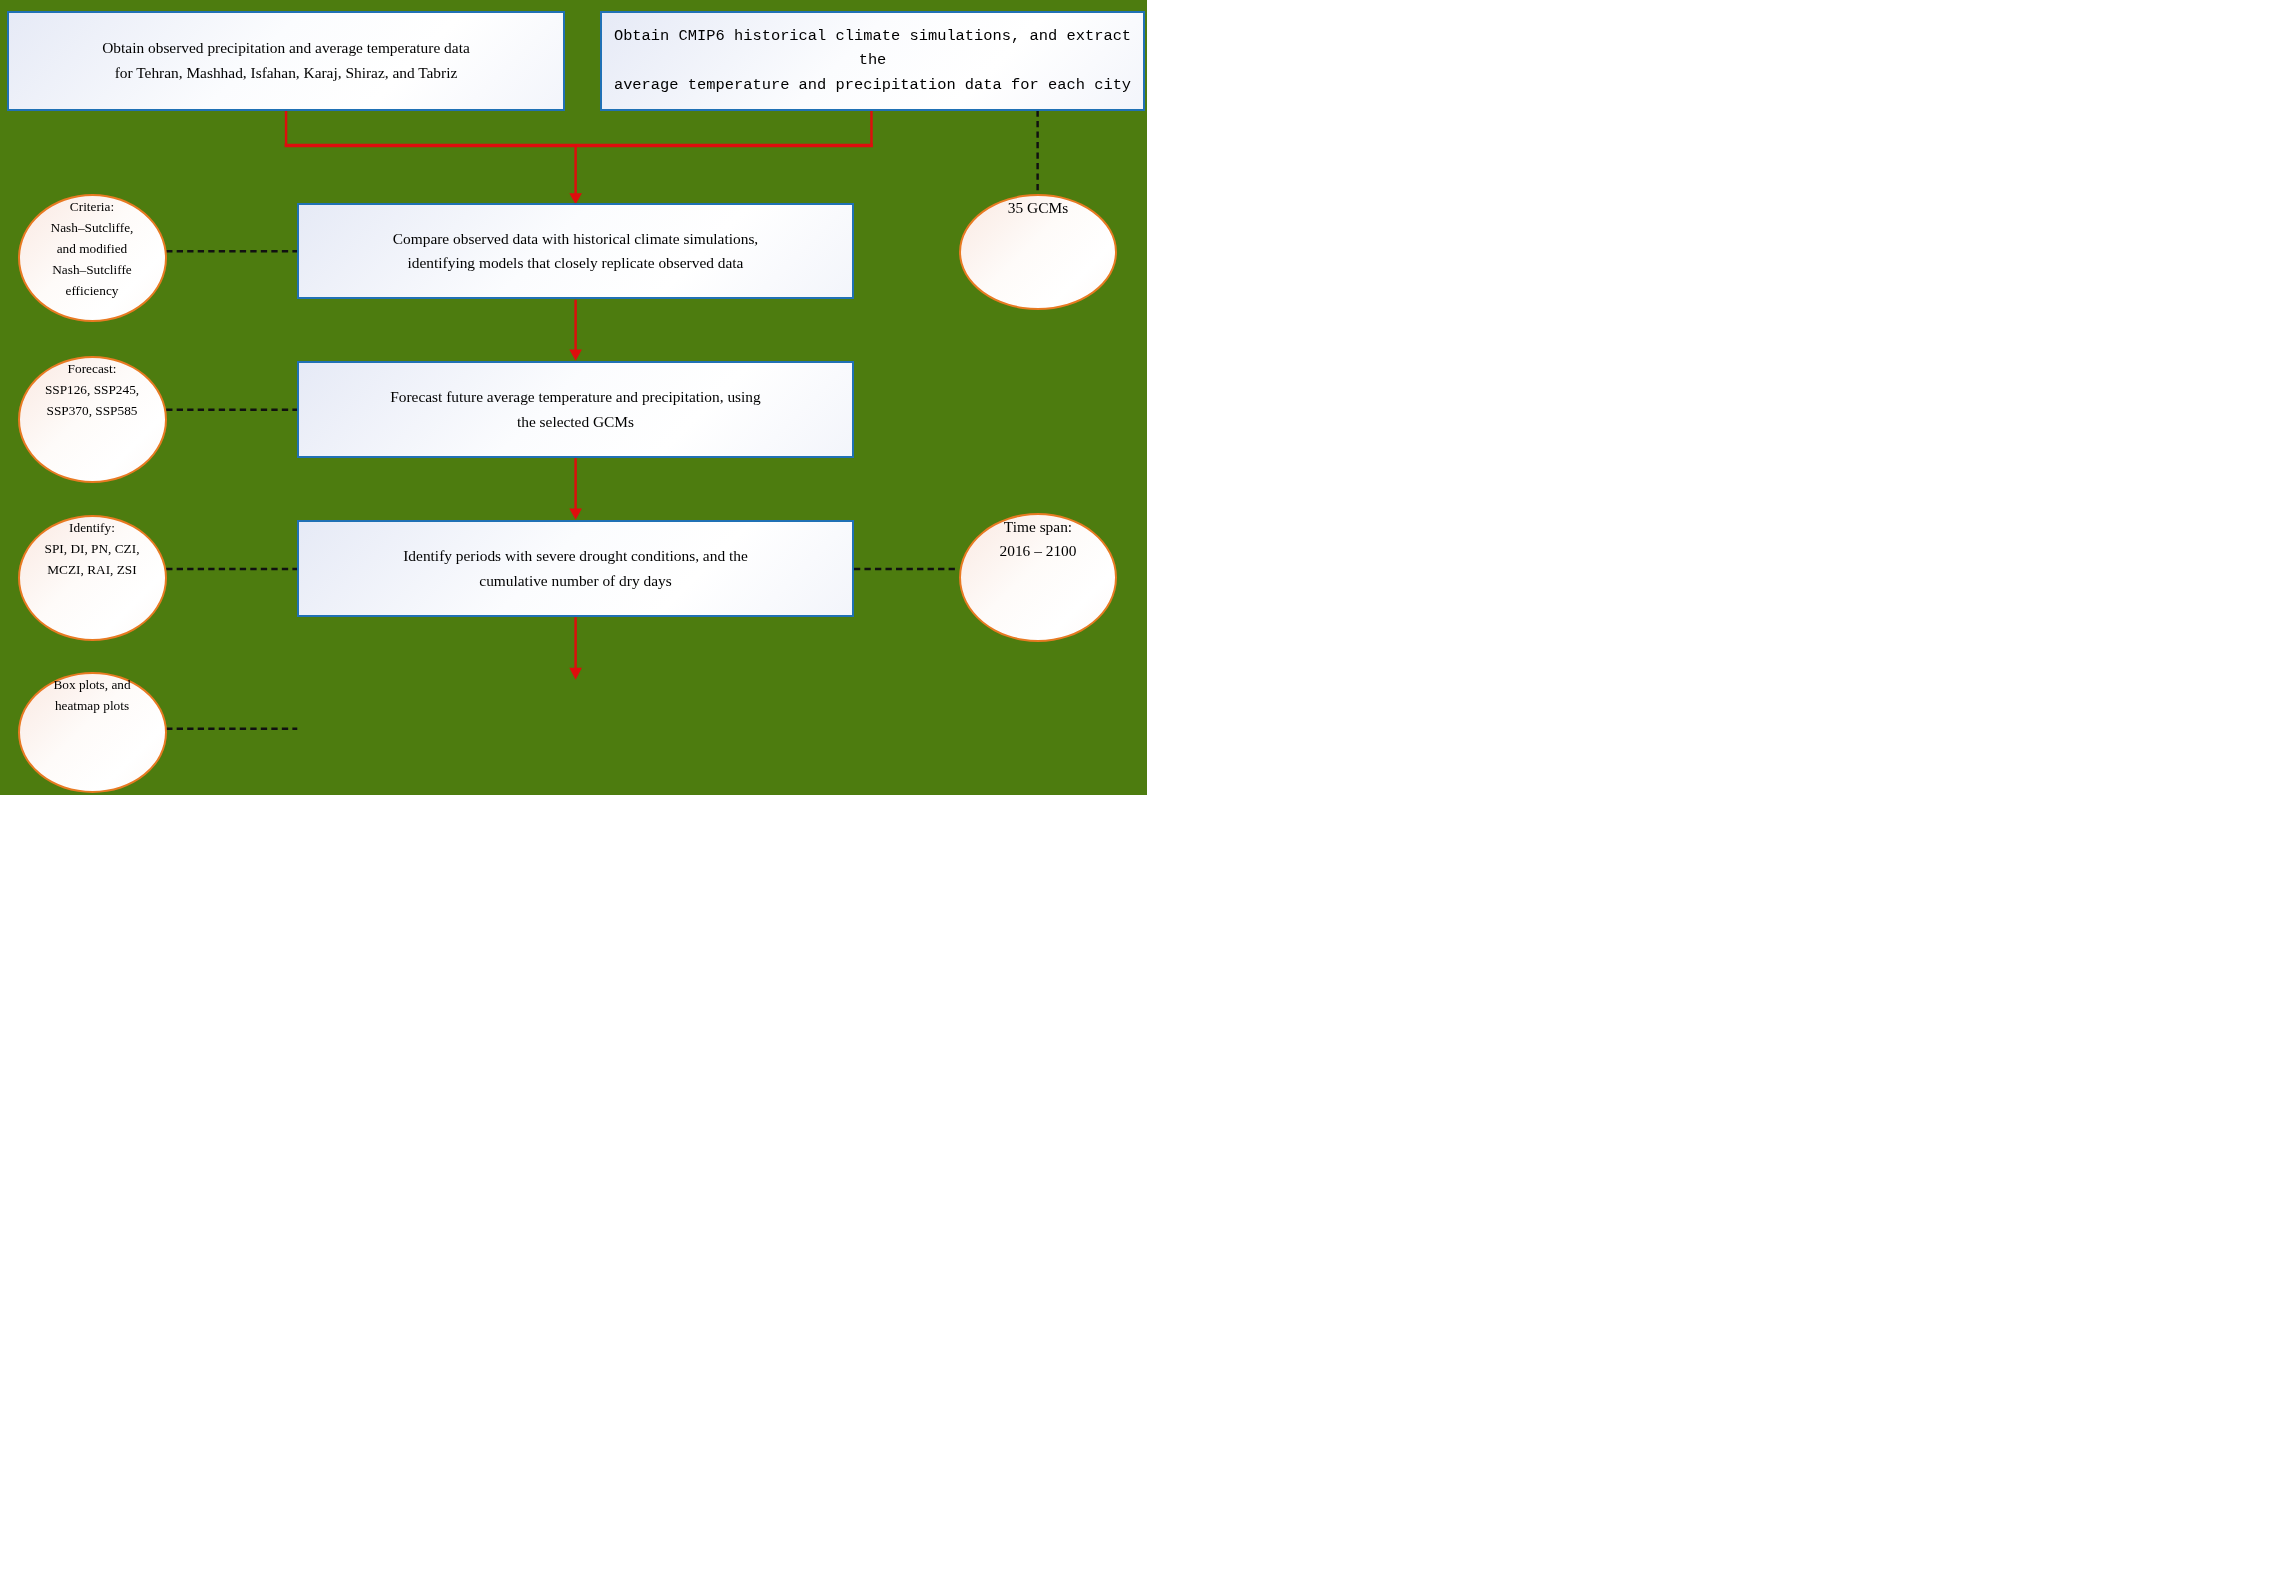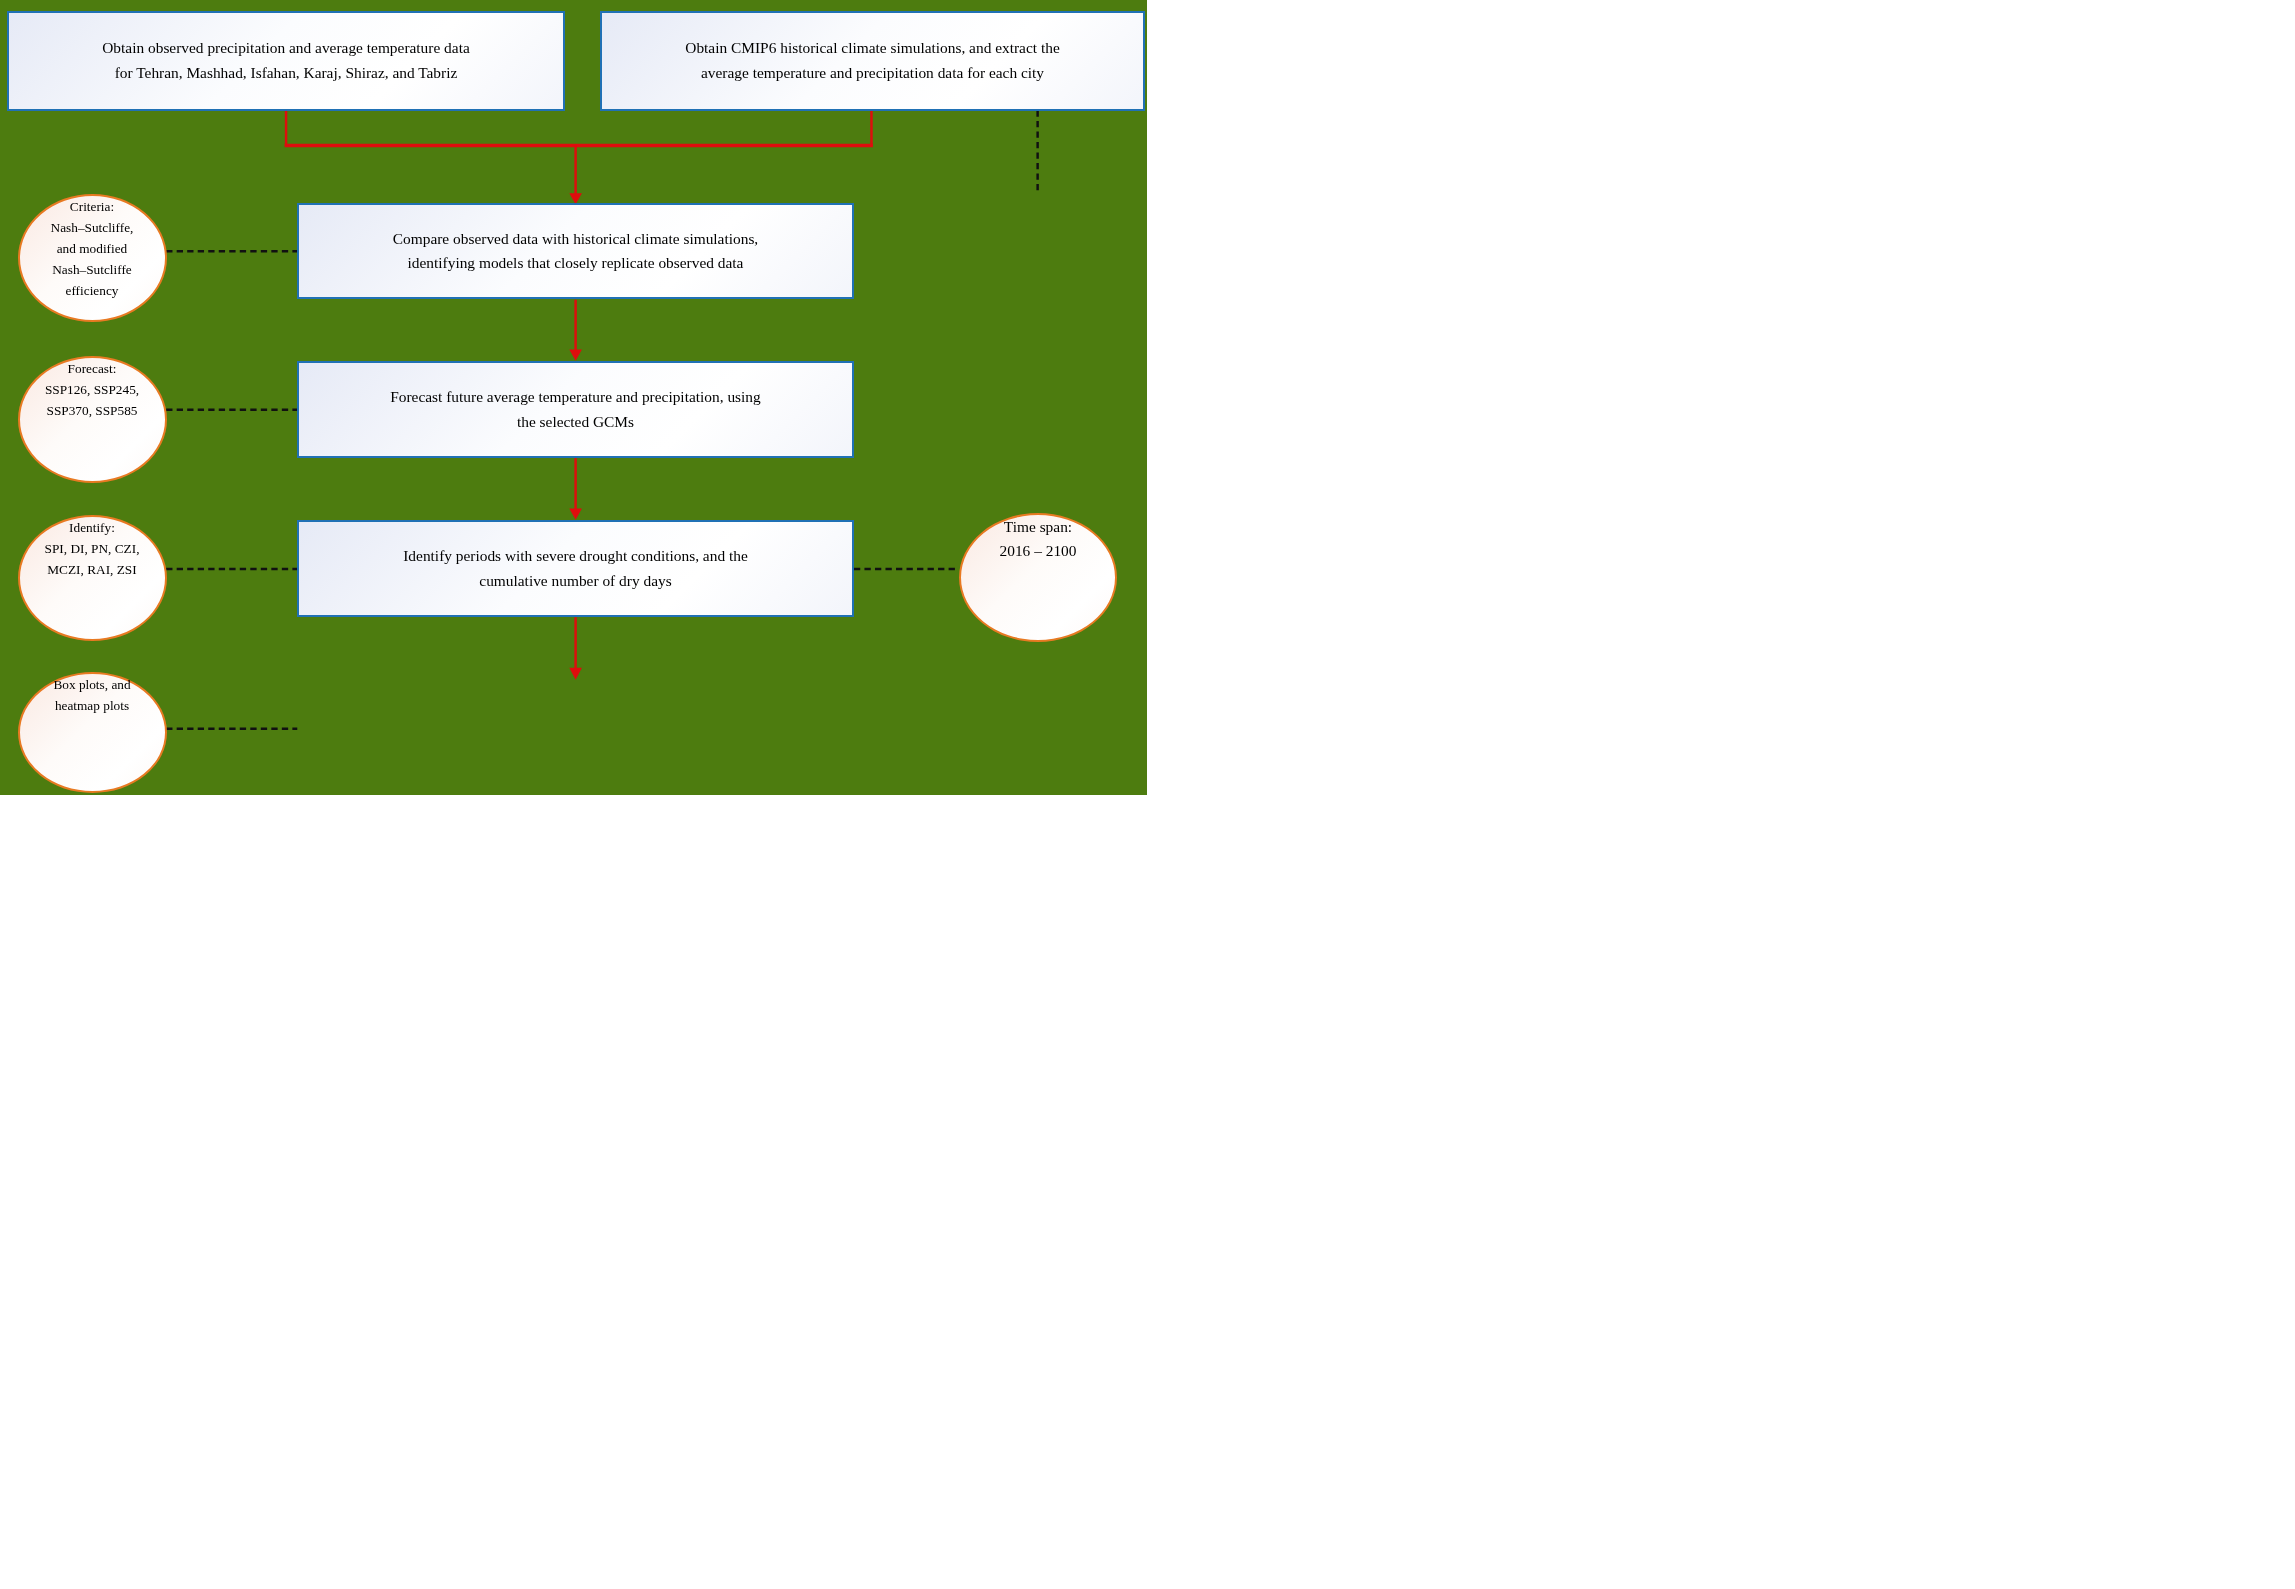--- a/index.html
+++ b/index.html
@@ -99,21 +99,21 @@
     <path class="dashline" d="M237,1039 L424,1039"></path>
     <path class="dashline" d="M1218,811 L1368,811"></path>
     <path class="dashline" d="M1480,157 L1480,276"></path>
   </svg>
 
   <div class="fbox" style="left:7px; top:10.5px; width:558px; height:100px;">
     <span class="fbox-text">Obtain observed precipitation and average temperature data
 for Tehran, Mashhad, Isfahan, Karaj, Shiraz, and Tabriz</span>
   </div>
 
-  <div class="fbox" style="left:600px; top:10.5px; width:545px; height:100px;">
+  <div class="fbox" style="left:600px; top:10.5px; width:545px; height:100px;font-family:Liberation Mono, monospace;">
     <span class="fbox-text">Obtain CMIP6 historical climate simulations, and extract the
 average temperature and precipitation data for each city</span>
   </div>
 
   <div class="fbox" style="left:297px; top:361px; width:557px; height:97px;">
     <span class="fbox-text">Forecast future average temperature and precipitation, using
 the selected GCMs</span>
   </div>
 
   <div class="fbox" style="left:297px; top:203px; width:557px; height:96px;">
@@ -145,20 +145,23 @@
     <span class="fellipse-text small">Identify:
 SPI, DI, PN, CZI,
 MCZI, RAI,  ZSI</span>
   </div>
 
   <div class="fellipse" style="left:17.5px; top:672px; width:149px; height:121px;">
     <span class="fellipse-text small">Box plots, and
 heatmap plots</span>
   </div>
 
+  <div class="fellipse" style="left:959px; top:194px; width:158px; height:116px;">
+    <span class="fellipse-text large">35 GCMs</span>
+  </div>
 
   <div class="fellipse" style="left:959px; top:513px; width:158px; height:129px;">
     <span class="fellipse-text large">Time span:
 2016 – 2100</span>
   </div>
 
 </div>
 
 
 </body></html>

